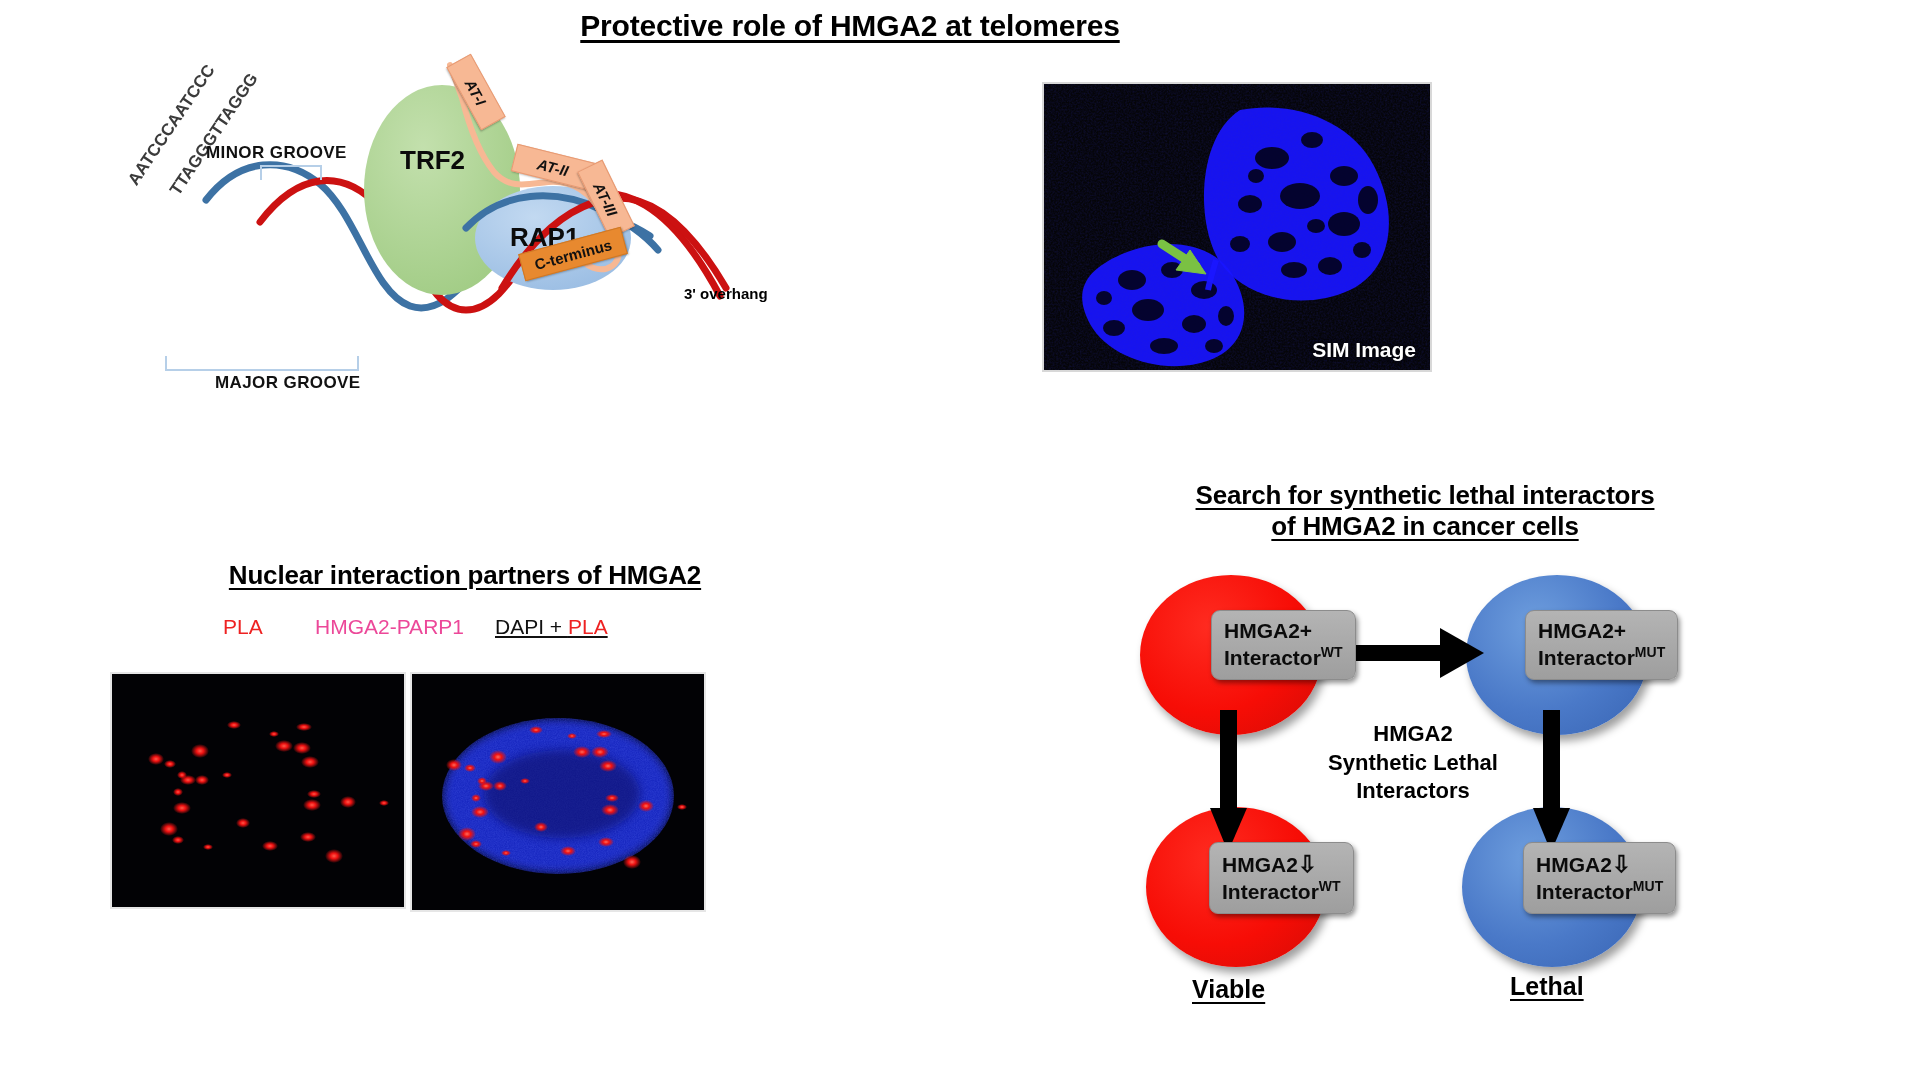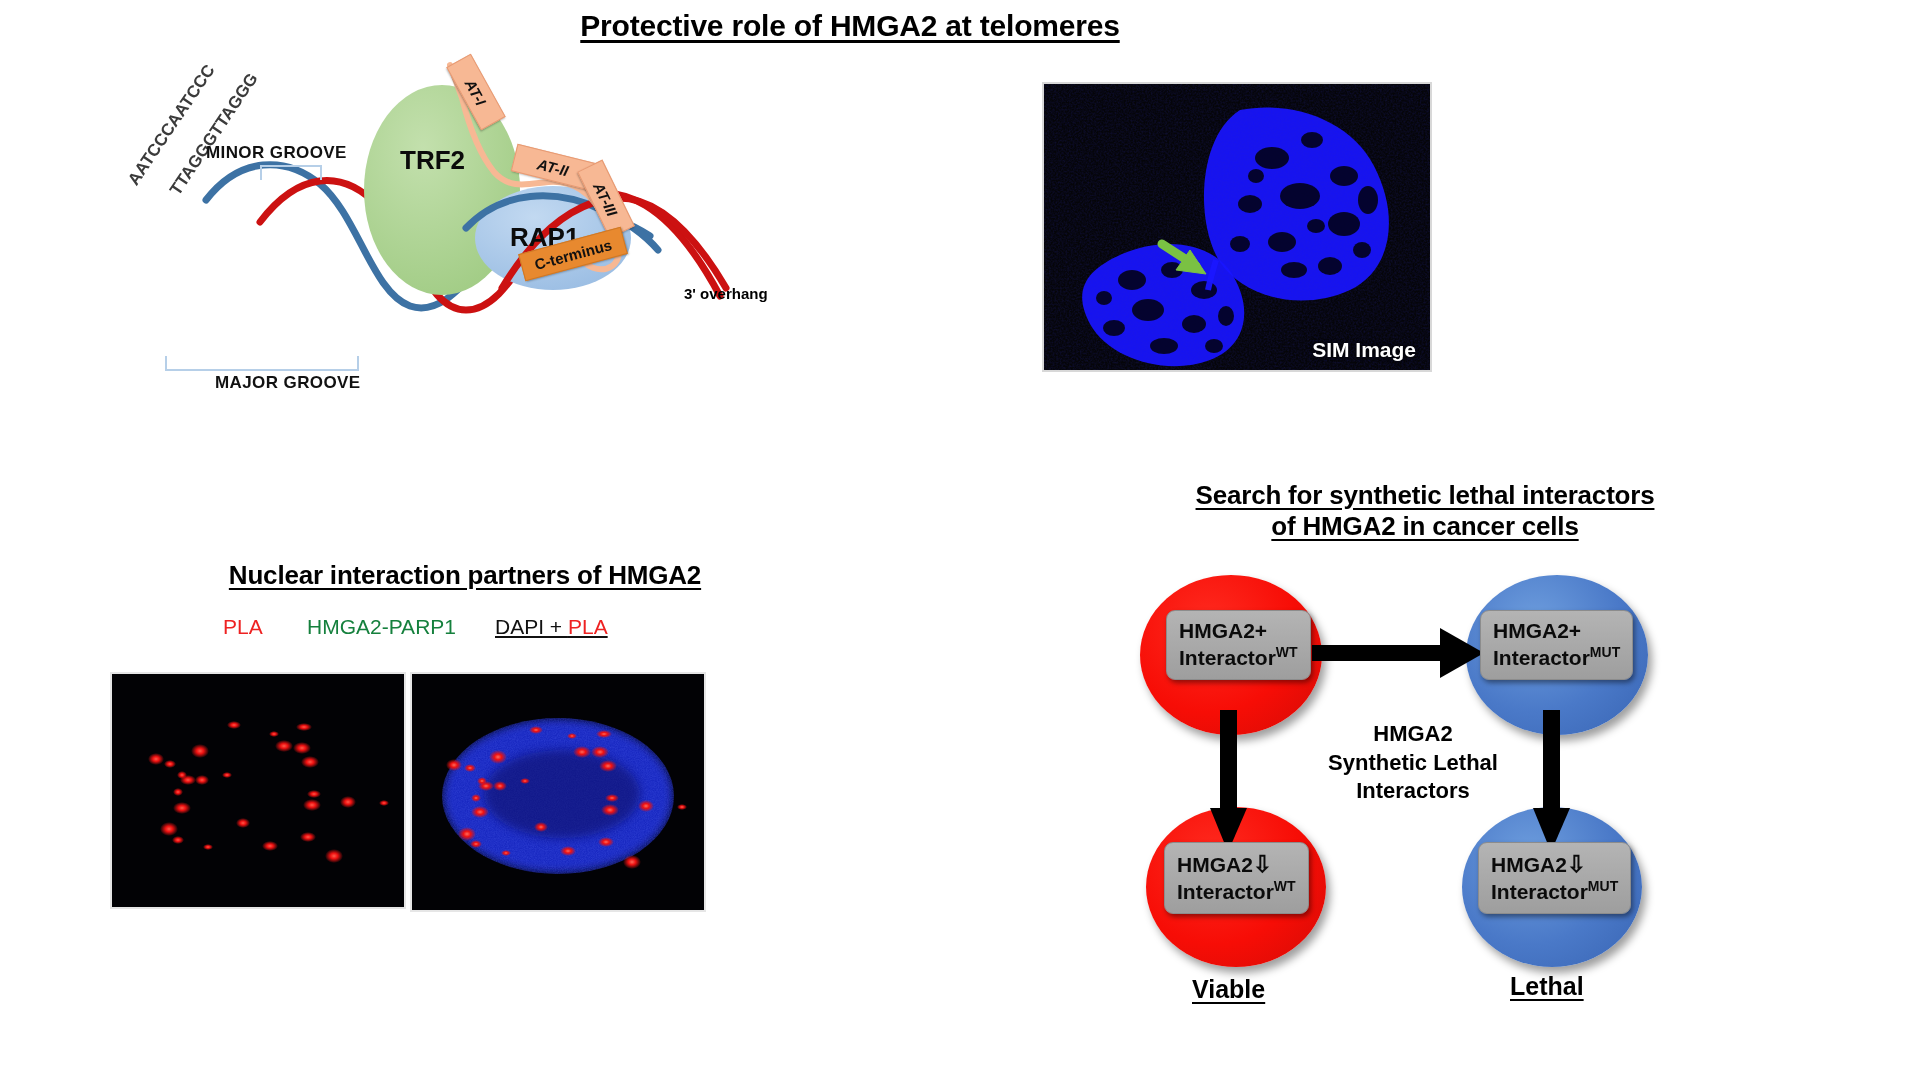--- a/index.html
+++ b/index.html
@@ -127,21 +127,21 @@
   }
 
   
   #pla-panel { left: 110px; top: 560px; width: 800px; height: 500px; }
   #pla-title { left: 35px; top: 0; font-size: 26px; width: 640px; text-align:center; }
   .pla-col-label {
     position: absolute; top: 55px;
     font-size: 21px; white-space: nowrap;
   }
   #pla-lab-1 { left: 113px; color: #ee2222; }
-  #pla-lab-2 { left: 197px; color: #15803d; }
+  #pla-lab-2 { left: 205px; color: #ec4899; }
   #pla-lab-3 { left: 385px; color: #111111; text-decoration: underline; }
   #pla-lab-3 .red { color: #ee2222; }
 
   .micro-img {
     position: absolute; top: 112px;
     background: #020205;
     border: 2px solid #e6e6e6;
     box-sizing: border-box;
     overflow: hidden;
   }
@@ -181,20 +181,21 @@
     border: 1px solid #8c8c8c;
     border-radius: 9px;
     box-shadow: 2px 3px 5px rgba(0,0,0,.42);
     color: #0b0b0b;
     font-weight: bold;
     font-size: 21px;
     line-height: 1.18;
     padding: 8px 12px;
     white-space: nowrap;
     text-align: left;
+    margin-left: 45px;
   }
   #box-tl { left: 26px;  top: 130px; }
   #box-tr { left: 340px; top: 130px; }
   #box-bl { left: 24px;  top: 362px; }
   #box-br { left: 338px; top: 362px; }
   .sup { font-size: 14px; vertical-align: super; }
   .dn-arrow { font-size: 23px; }
 
   .sl-arrow { position: absolute; }
 

